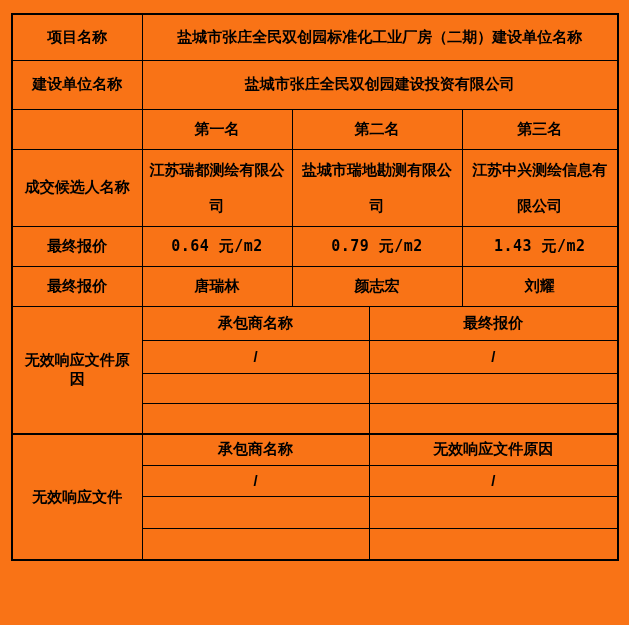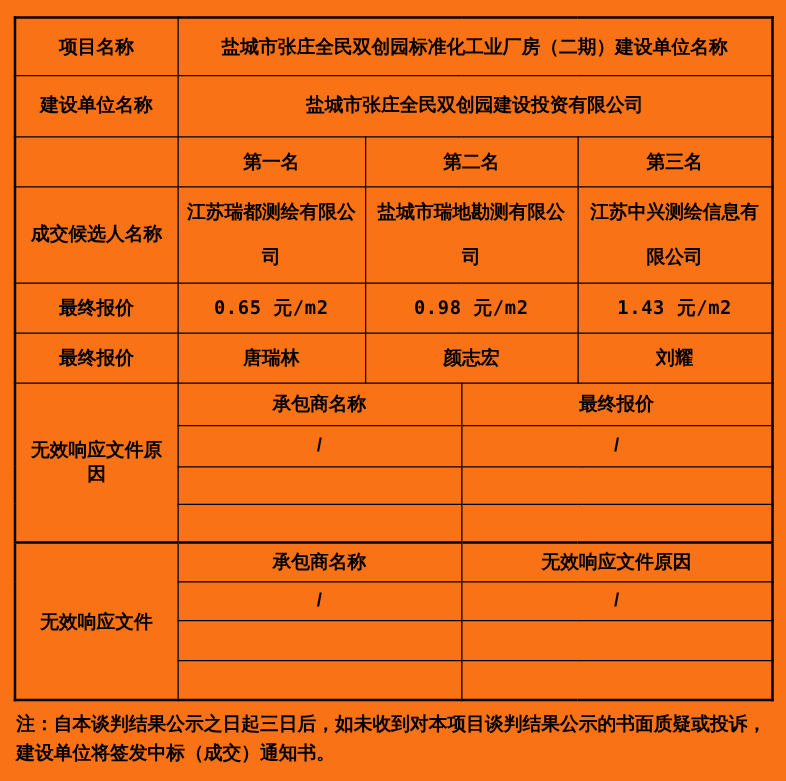--- a/index.html
+++ b/index.html
@@ -99,22 +99,22 @@
 
       <tr class="h70">
         <td>成交候选人名称</td>
         <td class="cand">江苏瑞都测绘有限公司</td>
         <td class="cand" colspan="2">盐城市瑞地勘测有限公司</td>
         <td class="cand">江苏中兴测绘信息有限公司</td>
       </tr>
 
       <tr class="h40">
         <td>最终报价</td>
-        <td class="price">0.65 元/m2</td>
-        <td class="price" colspan="2">0.98 元/m2</td>
+        <td class="price">0.64 元/m2</td>
+        <td class="price" colspan="2">0.79 元/m2</td>
         <td class="price">1.43 元/m2</td>
       </tr>
 
       <tr class="h40">
         <td>最终报价</td>
         <td>唐瑞林</td>
         <td colspan="2">颜志宏</td>
         <td>刘耀</td>
       </tr>
 
@@ -149,15 +149,14 @@
         <td colspan="2"></td>
         <td colspan="2"></td>
       </tr>
       <tr class="h32">
         <td colspan="2"></td>
         <td colspan="2"></td>
       </tr>
     </tbody>
   </table>
 
-  <div class="note">注：自本谈判结果公示之日起三日后，如未收到对本项目谈判结果公示的书面质疑或投诉，建设单位将签发中标（成交）通知书。</div>
 
 </div>
 
 </body></html>

